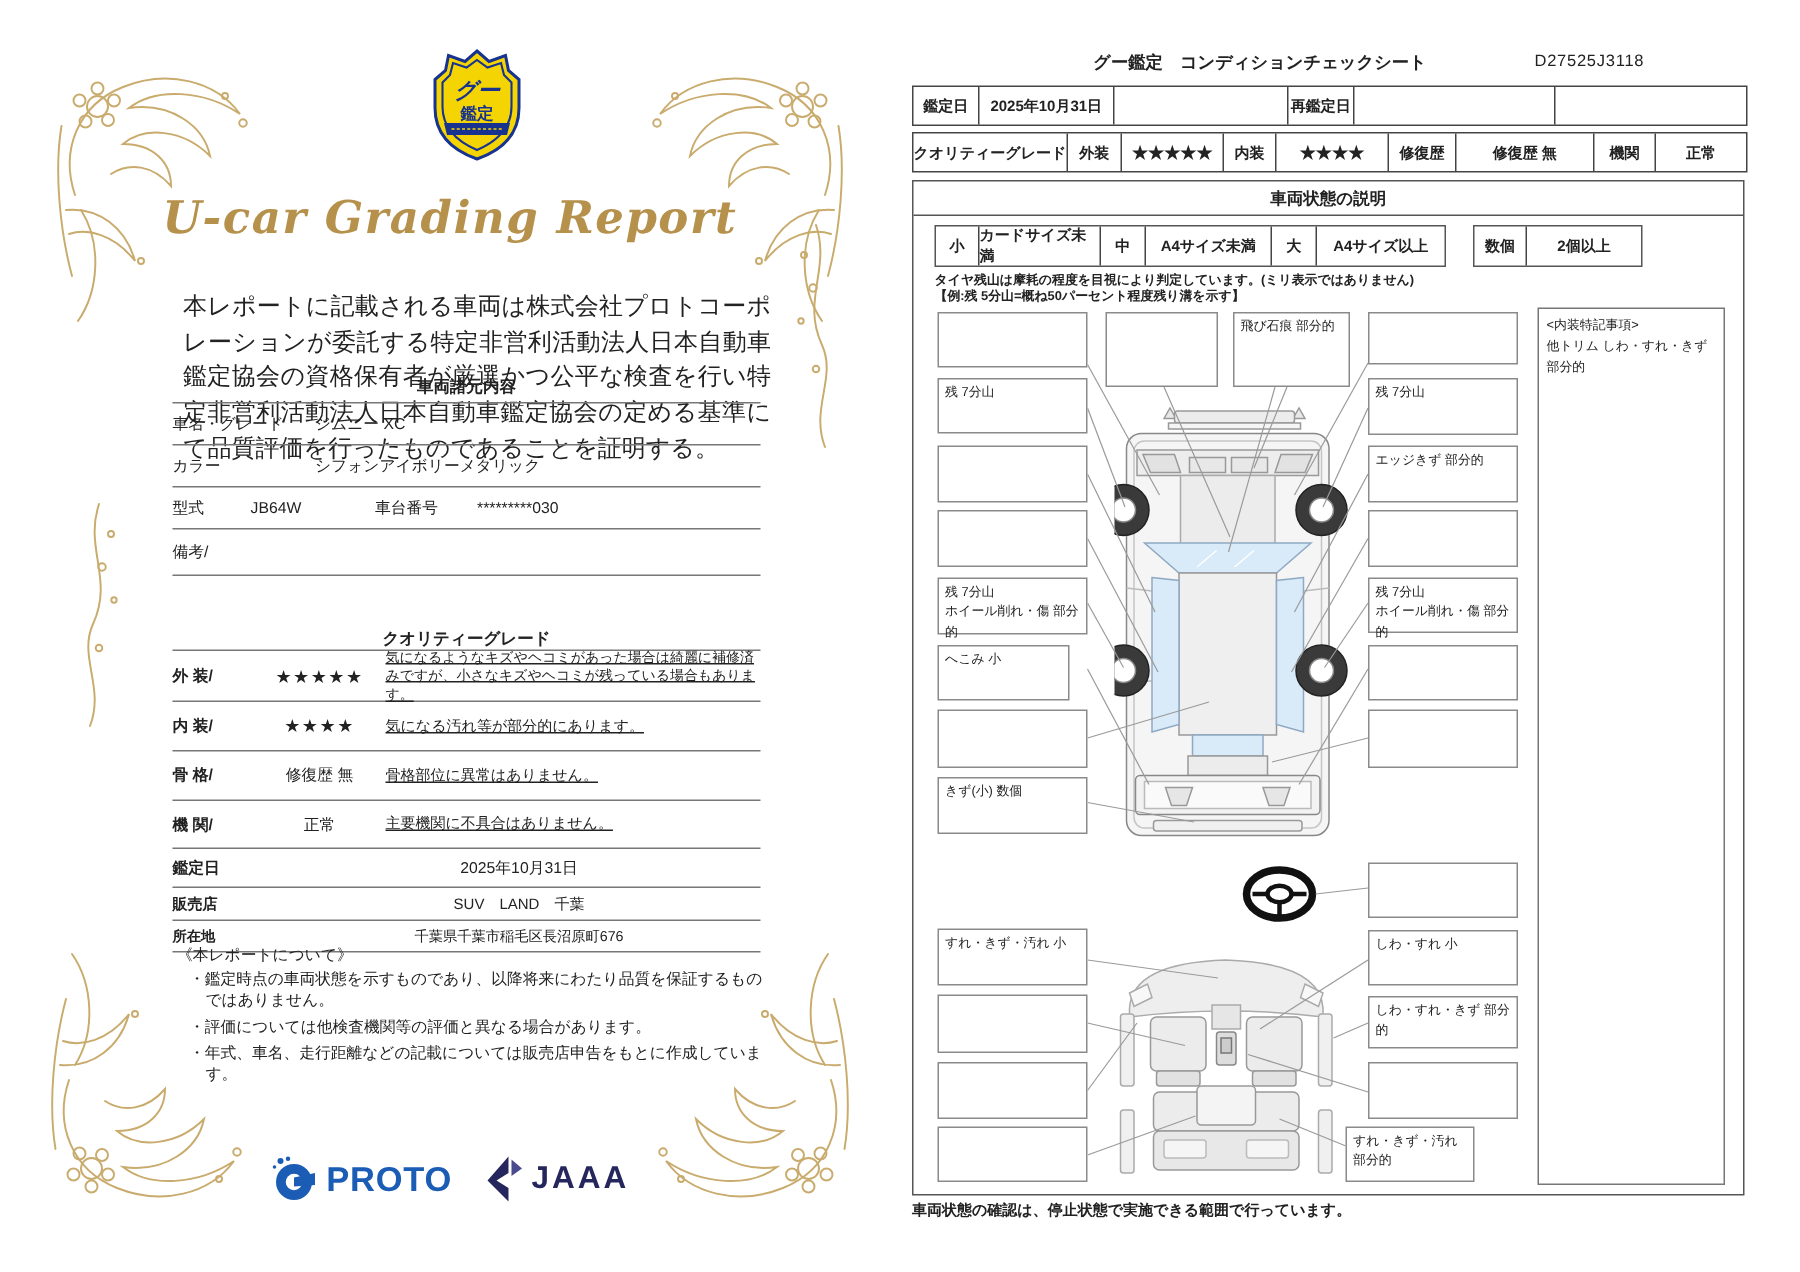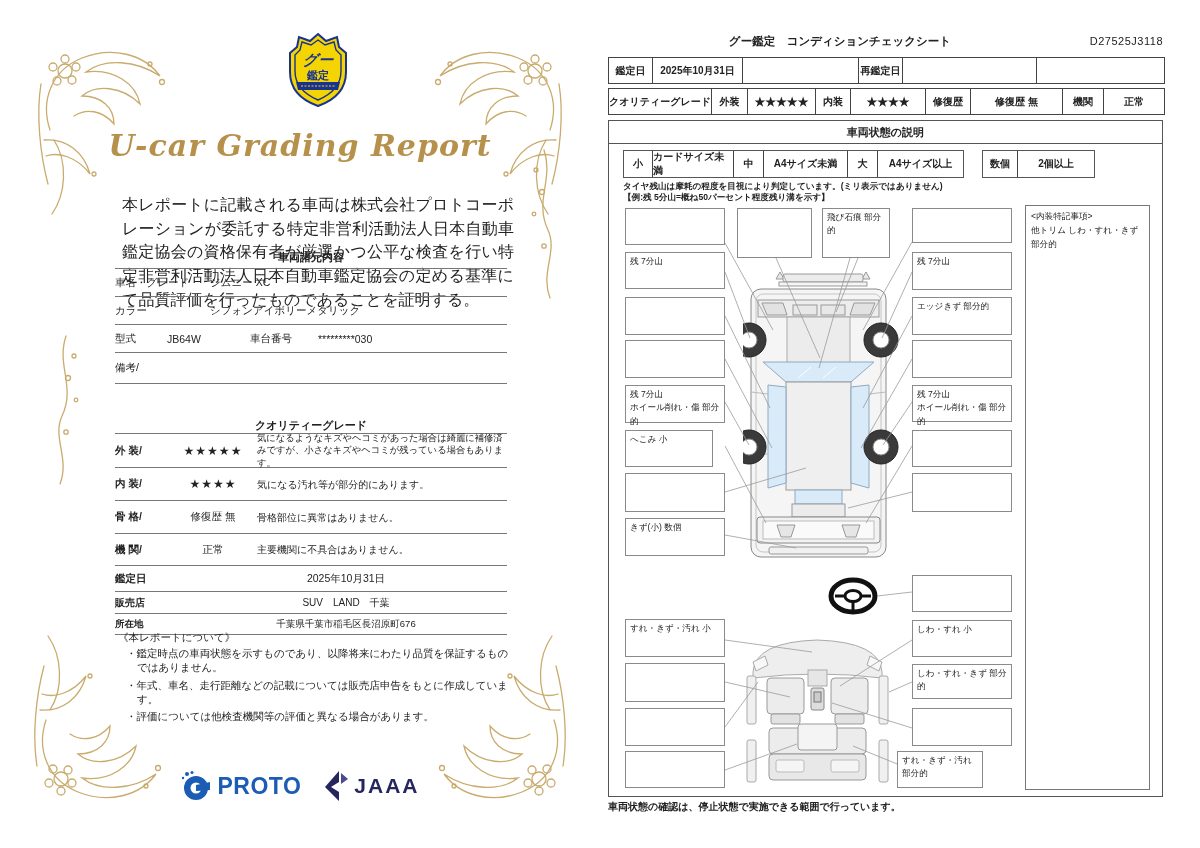--- a/index.html
+++ b/index.html
@@ -18,35 +18,35 @@
   .intro{position:absolute;left:122px;top:177px;width:392px;font-size:16px;
     line-height:1.48;text-align:justify;}
   .sec-title{position:absolute;width:392px;left:115px;text-align:center;
     font-size:11px;font-weight:bold;}
   .ltable{position:absolute;left:115px;width:392px;border-top:1px solid #777;}
   .lrow{display:flex;align-items:center;border-bottom:1px solid #777;font-size:10.5px;}
   .lrow .lab{flex:0 0 auto;}
   .grow .lab{width:54px;font-weight:bold;}
   .grow .val{width:88px;text-align:center;}
   .grow .stars{font-size:12px;letter-spacing:1px;}
-  .grow .desc{flex:1;font-size:9.3px;line-height:1.3;}
+  .grow .desc{flex:1;font-size:9.3px;line-height:1.3;text-decoration:underline;}
   .irow .lab{width:70px;font-weight:bold;}
   .irow .val{flex:1;text-align:center;}
   .about{position:absolute;left:118px;top:630px;width:398px;font-size:10.5px;line-height:1.35;}
   .about ul{margin:2px 0 0 0;padding:0 0 0 8px;list-style:none;}
   .about li{text-indent:-11px;padding-left:11px;margin-bottom:3px;}
   .about li::before{content:"・";}
   .logos{position:absolute;left:0;top:770px;width:600px;display:flex;
     justify-content:center;align-items:center;gap:22px;}
   .proto-text{font-size:23px;font-weight:900;color:#1b5cb4;letter-spacing:0.5px;}
   .jaaa-text{font-size:21px;font-weight:900;color:#26265e;letter-spacing:2px;}
   
   .rp-title{position:absolute;left:90px;top:34px;width:300px;text-align:center;
     font-size:11.5px;font-weight:bold;}
-  .doc-num{position:absolute;left:423px;top:35px;width:140px;text-align:right;
+  .doc-num{position:absolute;left:423px;top:35px;width:140px;text-align:left;
     font-size:11px;letter-spacing:0.5px;}
   .flex-table{position:absolute;display:flex;border:1px solid #444;background:#fff;}
   .flex-table .c{border-right:1px solid #444;display:flex;align-items:center;
     justify-content:center;font-size:10px;font-weight:bold;box-sizing:border-box;}
   .flex-table .c:last-child{border-right:none;}
   .big-box{position:absolute;left:8px;top:120px;width:555px;height:677px;
     border:1.5px solid #555;box-sizing:border-box;}
   .big-box .hdr{height:22px;border-bottom:1.5px solid #555;display:flex;
     align-items:center;justify-content:center;font-size:11px;font-weight:bold;}
   .tire-note{position:absolute;left:23px;top:181px;font-size:8.6px;font-weight:bold;line-height:1.25;}
@@ -166,22 +166,22 @@
       <div class="lrow irow" style="height:20px;font-size:9.5px">
         <span class="lab">所在地</span>
         <span class="val">千葉県千葉市稲毛区長沼原町676</span>
       </div>
     </div>
 
     <div class="about">
       <div>《本レポートについて》</div>
       <ul>
         <li>鑑定時点の車両状態を示すものであり、以降将来にわたり品質を保証するものではありません。</li>
+        <li>評価については他検査機関等の評価と異なる場合があります。</li>
         <li>年式、車名、走行距離などの記載については販売店申告をもとに作成しています。</li>
-        <li>評価については他検査機関等の評価と異なる場合があります。</li>
       </ul>
     </div>
 
     <div class="logos">
       <div style="display:flex;align-items:center;gap:5px">
         <svg width="32" height="32" viewBox="0 0 32 32">
           <circle cx="7" cy="4" r="2" fill="#1b5cb4"></circle>
           <circle cx="12" cy="2.5" r="1.5" fill="#1b5cb4"></circle>
           <circle cx="3" cy="8" r="1.2" fill="#1b5cb4"></circle>
           <circle cx="16" cy="18" r="12" fill="#1b5cb4"></circle>
@@ -356,21 +356,21 @@
     <div class="anno" style="left:25px;top:252px;width:100px;height:37px">残 7分山</div>
     <div class="anno" style="left:25px;top:297px;width:100px;height:38px"></div>
     <div class="anno" style="left:25px;top:340px;width:100px;height:38px"></div>
     <div class="anno" style="left:25px;top:385px;width:100px;height:38px">残 7分山
 ホイール削れ・傷 部分的</div>
     <div class="anno" style="left:25px;top:430px;width:88px;height:37px">へこみ 小</div>
     <div class="anno" style="left:25px;top:473px;width:100px;height:39px"></div>
     <div class="anno" style="left:25px;top:518px;width:100px;height:38px">きず(小) 数個</div>
 
     <div class="anno" style="left:137px;top:208px;width:75px;height:50px"></div>
-    <div class="anno" style="left:222px;top:208px;width:68px;height:50px">飛び石痕 部分的</div>
+    <div class="anno" style="left:222px;top:208px;width:78px;height:50px">飛び石痕 部分的</div>
 
     <div class="anno" style="left:312px;top:208px;width:100px;height:35px"></div>
     <div class="anno" style="left:312px;top:252px;width:100px;height:38px">残 7分山</div>
     <div class="anno" style="left:312px;top:297px;width:100px;height:38px">エッジきず 部分的</div>
     <div class="anno" style="left:312px;top:340px;width:100px;height:38px"></div>
     <div class="anno" style="left:312px;top:385px;width:100px;height:37px">残 7分山
 ホイール削れ・傷 部分的</div>
     <div class="anno" style="left:312px;top:430px;width:100px;height:37px"></div>
     <div class="anno" style="left:312px;top:473px;width:100px;height:39px"></div>
 

